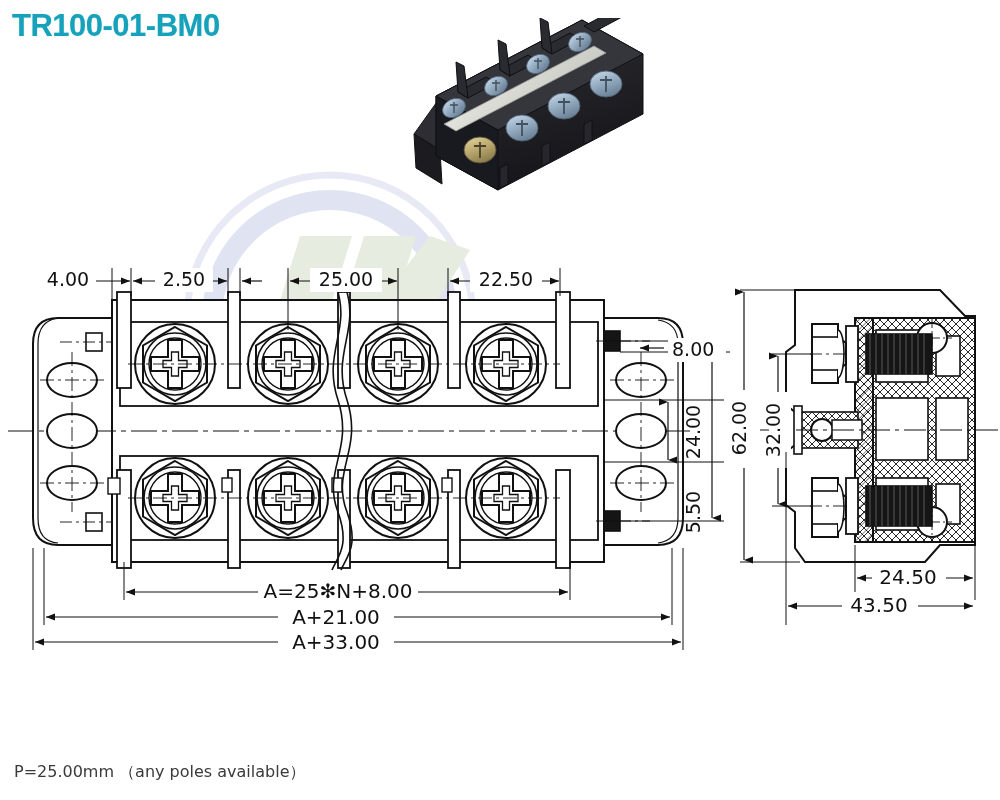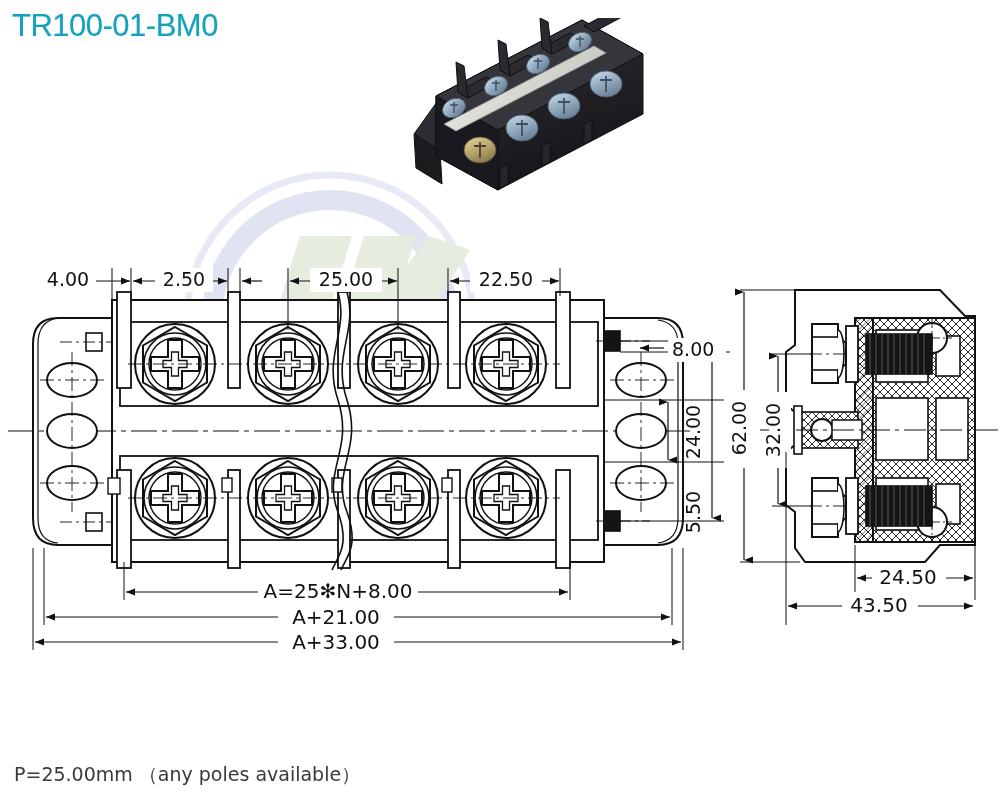--- a/index.html
+++ b/index.html
@@ -13,31 +13,31 @@
     position: relative;
     overflow: hidden;
     font-family: "Liberation Sans", sans-serif;
     color: #111111;
   }
   #page-title {
     position: absolute;
     left: 12px;
     top: 8px;
     font-size: 31px;
-    font-weight: normal;
+    font-weight: bold;
     letter-spacing: -0.5px;
     color: #17a2bb;
     text-shadow: 0 0 1px rgba(23,162,187,0.45);
     white-space: nowrap;
   }
   #footer-note {
     position: absolute;
     left: 14px;
     top: 762px;
-    font-size: 19px;
+    font-size: 16px;
     color: #3a3a3a;
     white-space: nowrap;
     font-family: "DejaVu Sans", sans-serif;
   }
   #drawing-canvas {
     position: absolute;
     left: 0;
     top: 0;
     width: 1000px;
     height: 800px;

